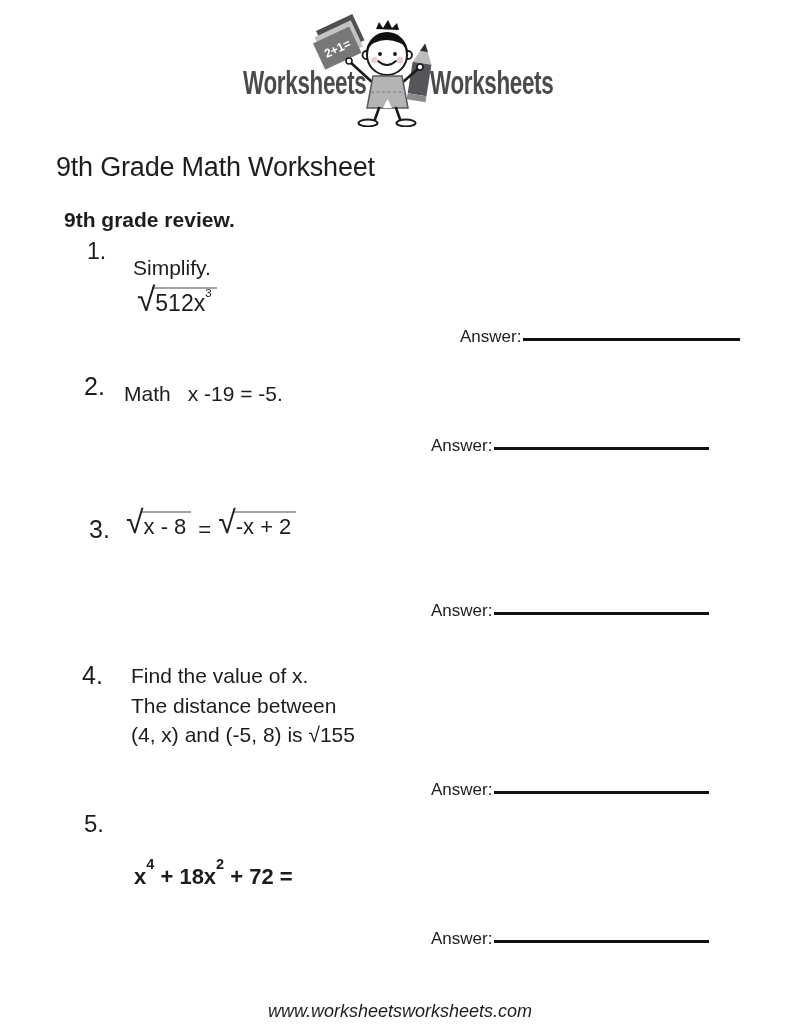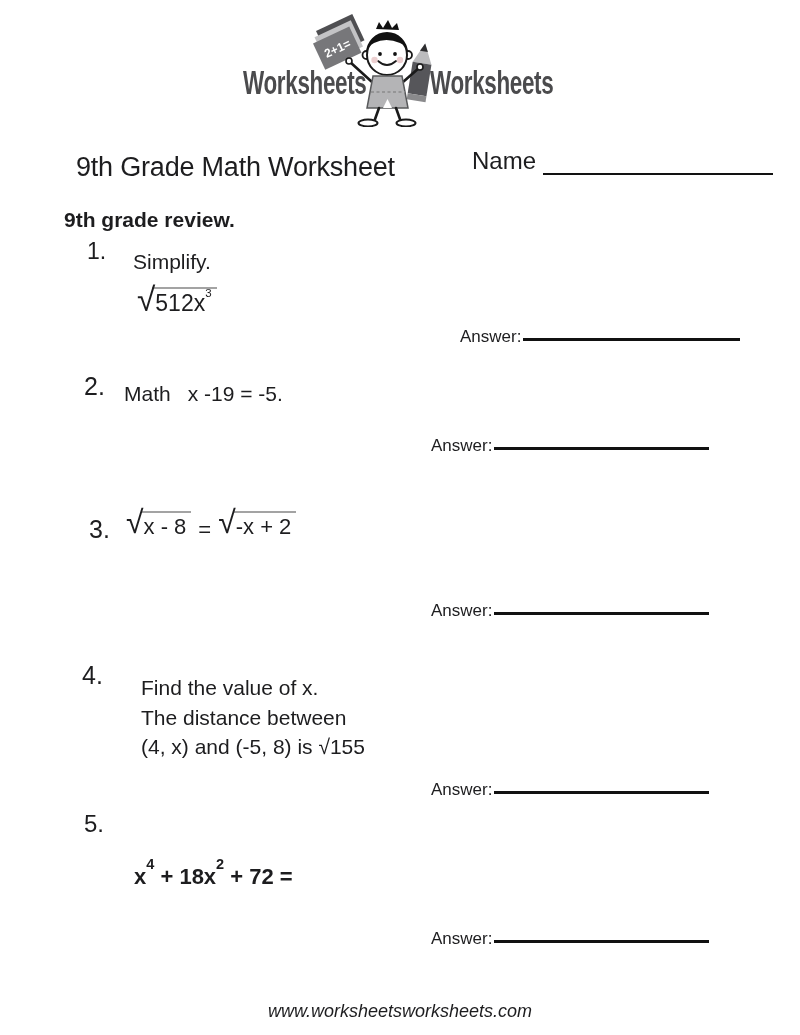--- a/index.html
+++ b/index.html
@@ -9,21 +9,21 @@
   }
   
   .logo-text{
     position:absolute;top:64px;font-weight:bold;font-size:33px;color:#4b4b4d;
     white-space:nowrap;letter-spacing:-0.5px;
   }
   .logo-text.left{right:434px;transform:scaleX(0.68);transform-origin:right center;}
   .logo-text.right{left:430px;transform:scaleX(0.68);transform-origin:left center;}
   .mascot{position:absolute;left:310px;top:3px;}
   
-  .title{position:absolute;left:76px;top:152px;font-size:27px;letter-spacing:-0.2px;}
+  .title{position:absolute;left:56px;top:152px;font-size:27px;letter-spacing:-0.2px;}
   .name-row{position:absolute;left:472px;top:146px;display:flex;align-items:flex-end;gap:7px;font-size:24px;}
   .name-line{display:inline-block;width:230px;height:27px;border-bottom:2px solid #121212;}
   .subtitle{position:absolute;left:64px;top:208px;font-size:21px;font-weight:bold;}
   
   .pnum{position:absolute;font-size:23px;}
   .ptext{position:absolute;font-size:21px;}
   .eq{position:absolute;font-size:22px;}
   .sqrt{display:inline-flex;align-items:flex-start;}
   .sqrt .rad{font-size:1.45em;line-height:1;transform:translateY(-4px);margin-right:-3px;}
   .sqrt .bar{border-top:2px solid #a3a3a3;padding:1px 5px 0 3px;line-height:1.15;}
@@ -85,28 +85,24 @@
     <line x1="61" y1="89" x2="95" y2="89" stroke="#8a8a8c" stroke-width="1.4" stroke-dasharray="3,2.5"></line>
     <polygon points="73,105 82,105 77.5,96" fill="#ffffff"></polygon>
 
     <path d="M69,105 L64,119" stroke="#1a1a1a" stroke-width="2.6" stroke-linecap="round" fill="none"></path>
     <path d="M86,105 L91,119" stroke="#1a1a1a" stroke-width="2.6" stroke-linecap="round" fill="none"></path>
     <ellipse cx="58" cy="120" rx="9.5" ry="3.4" fill="#ffffff" stroke="#1a1a1a" stroke-width="2"></ellipse>
     <ellipse cx="96" cy="120" rx="9.5" ry="3.4" fill="#ffffff" stroke="#1a1a1a" stroke-width="2"></ellipse>
   </svg>
 
   <div class="title">9th Grade Math Worksheet</div>
-  <div class="name-row">
-    <span>Name</span>
-    <span class="name-line"></span>
-  </div>
   <div class="subtitle">9th grade review.</div>
 
   <div class="pnum" style="left:87px;top:238px;">1.</div>
-  <div class="ptext" style="left:133px;top:250px;">Simplify.</div>
+  <div class="ptext" style="left:133px;top:256px;">Simplify.</div>
   <div class="eq" style="left:137px;top:287px;font-size:23px;">
     <span class="sqrt">
       <span class="rad">√</span>
       <span class="bar"><span>512x</span><sup class="small">3</sup></span>
     </span>
   </div>
   <div class="answer-row" style="left:460px;top:327px;">
     <span>Answer:</span>
     <span class="answer-line" style="width:217px;"></span>
   </div>
@@ -129,21 +125,21 @@
       <span class="rad">√</span>
       <span class="bar">-x + 2</span>
     </span>
   </div>
   <div class="answer-row" style="left:431px;top:601px;">
     <span>Answer:</span>
     <span class="answer-line"></span>
   </div>
 
   <div class="pnum" style="left:82px;top:661px;font-size:25px;">4.</div>
-  <div class="plines" style="left:141px;top:661px;margin-top:12px;">
+  <div class="plines" style="left:131px;top:661px;">
     <div>Find the value of x.</div>
     <div>The distance between</div>
     <div>(4, x) and (-5, 8) is √155</div>
   </div>
   <div class="answer-row" style="left:431px;top:780px;">
     <span>Answer:</span>
     <span class="answer-line"></span>
   </div>
 
   <div class="pnum" style="left:84px;top:810px;font-size:24px;">5.</div>

